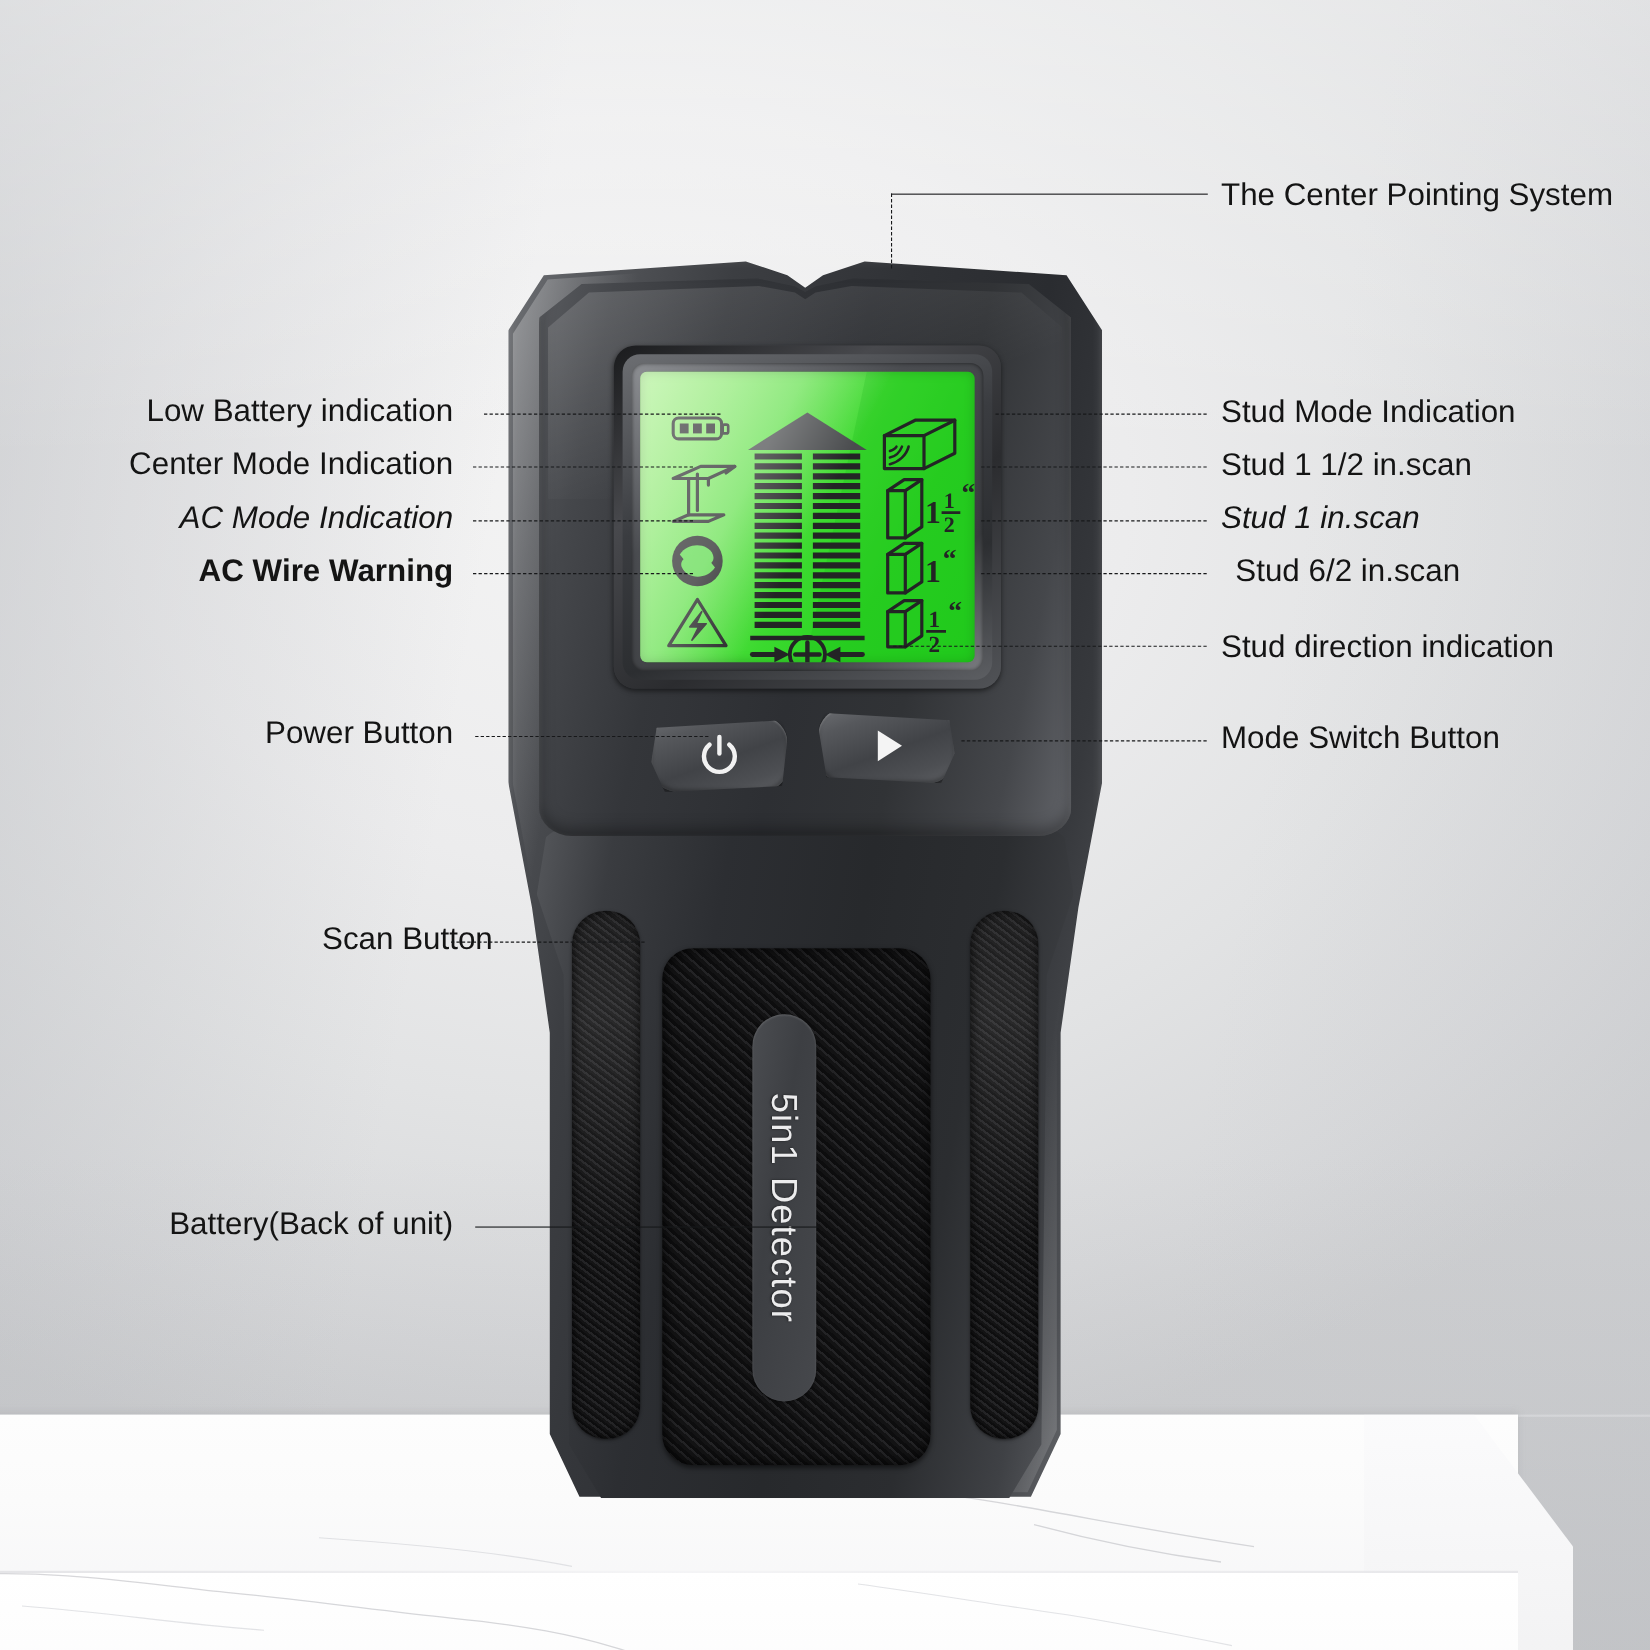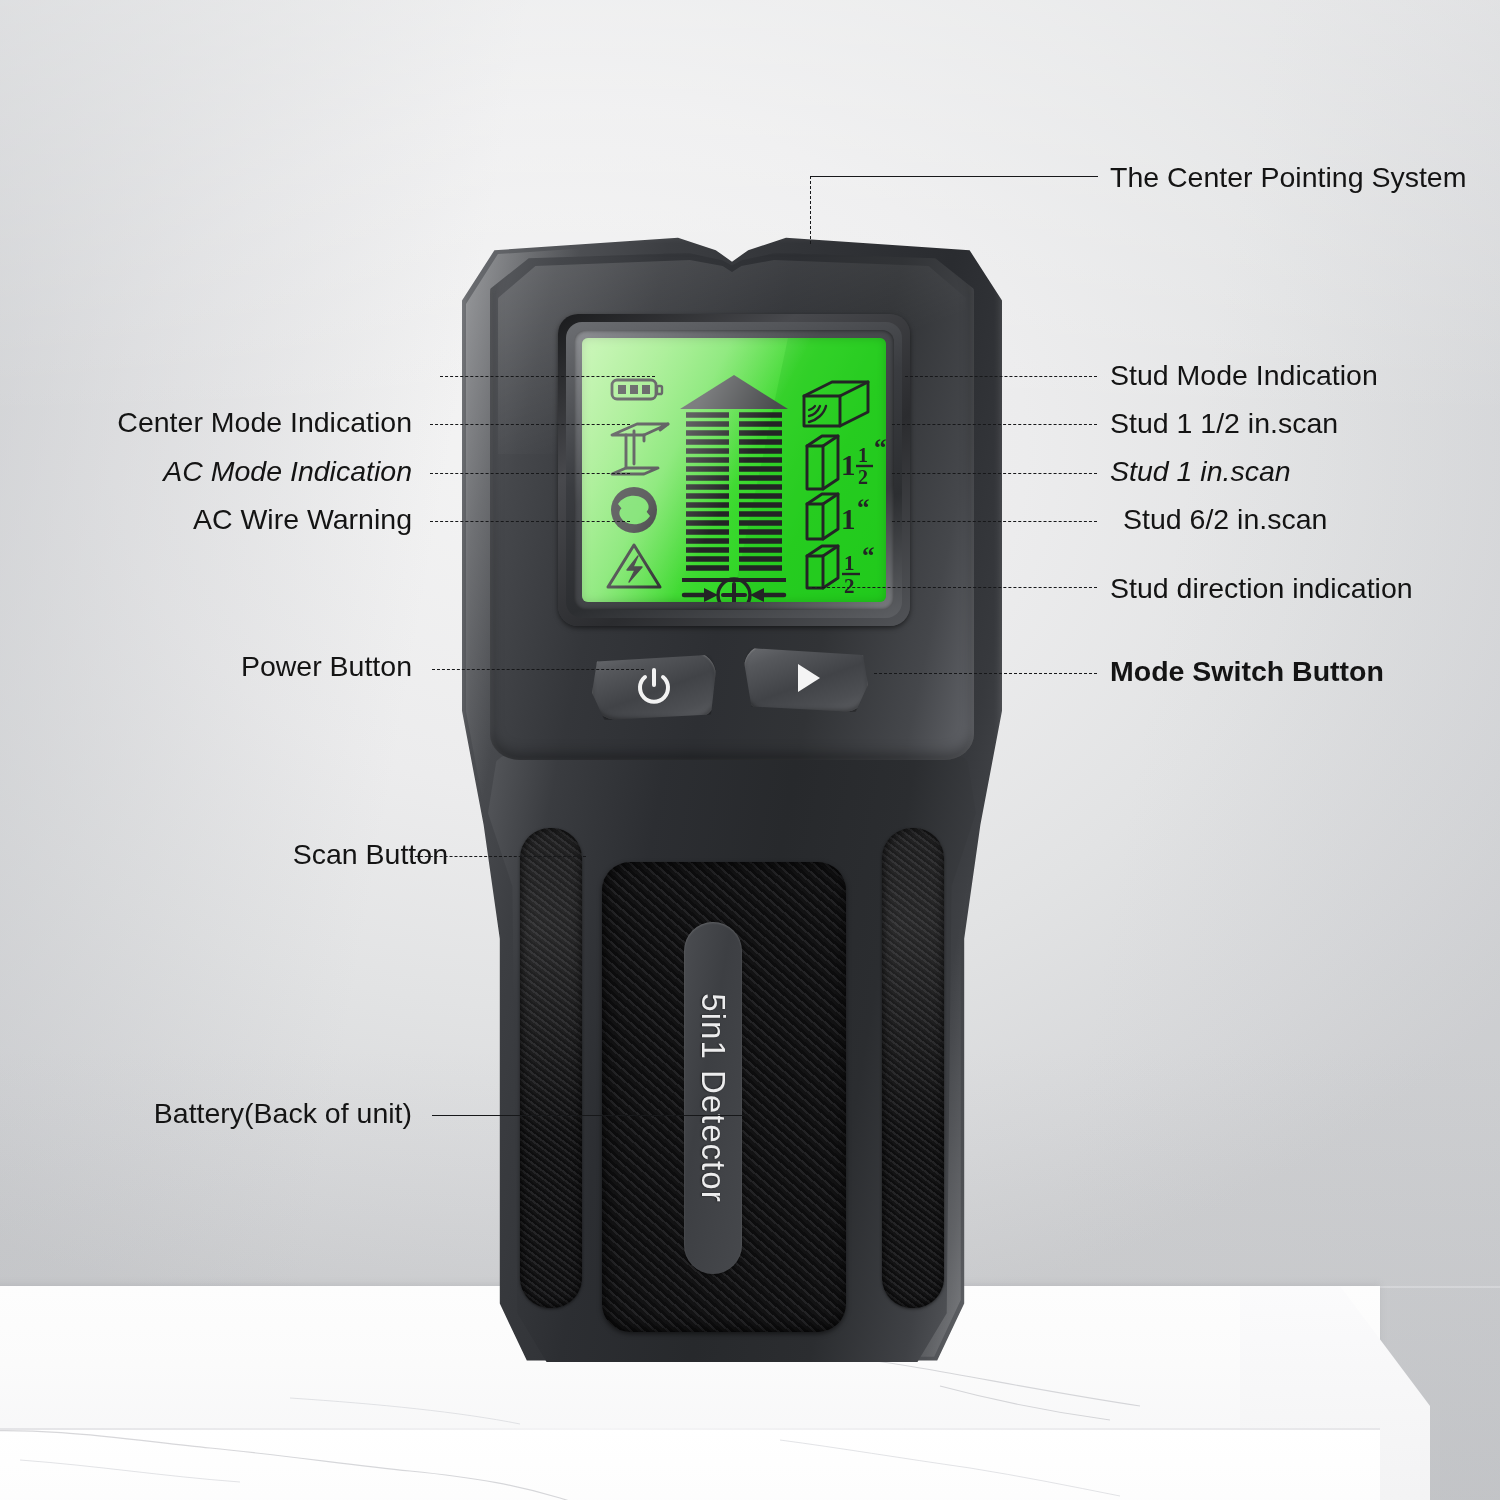--- a/index.html
+++ b/index.html
@@ -458,29 +458,30 @@
       </svg>
     </div>
   </div>
 
   <div class="labels-layer">
 
     <div class="lead solid" style="left:798px;top:176px;width:288px;"></div>
     <div class="lead-v" style="left:798px;top:176px;height:68px;"></div>
     <div class="callout right" style="left:1098px;top:161px;">The Center Pointing System</div>
 
+    <div class="callout left" style="left:0px;top:358px;width:400px;">Low Battery indication</div>
     <div class="lead" style="left:428px;top:376px;width:215px;"></div>
 
     <div class="callout left" style="left:0px;top:406px;width:400px;">Center Mode Indication</div>
     <div class="lead" style="left:418px;top:424px;width:200px;"></div>
 
     <div class="callout left" style="left:0px;top:455px;width:400px;font-style:italic;">AC Mode Indication</div>
     <div class="lead" style="left:418px;top:473px;width:200px;"></div>
 
-    <div class="callout left" style="left:0px;top:503px;width:400px;">AC Wire Warning</div>
+    <div class="callout left" style="left:0px;top:503px;width:400px;font-weight:bold;">AC Wire Warning</div>
     <div class="lead" style="left:418px;top:521px;width:200px;"></div>
 
     <div class="callout left" style="left:0px;top:650px;width:400px;">Power Button</div>
     <div class="lead" style="left:420px;top:669px;width:212px;"></div>
 
     <div class="callout left" style="left:0px;top:838px;width:400px;padding-left:36px;">Scan Button</div>
     <div class="lead" style="left:398px;top:856px;width:176px;"></div>
 
     <div class="callout left" style="left:0px;top:1097px;width:400px;">Battery(Back of unit)</div>
     <div class="lead solid" style="left:420px;top:1115px;width:312px;"></div>
@@ -494,17 +495,17 @@
     <div class="lead" style="left:880px;top:473px;width:205px;"></div>
     <div class="callout right" style="left:1098px;top:455px;font-style:italic;">Stud 1 in.scan</div>
 
     <div class="lead" style="left:880px;top:521px;width:205px;"></div>
     <div class="callout right" style="left:1111px;top:503px;">Stud 6/2 in.scan</div>
 
     <div class="lead" style="left:800px;top:587px;width:285px;"></div>
     <div class="callout right" style="left:1098px;top:572px;">Stud direction indication</div>
 
     <div class="lead" style="left:862px;top:673px;width:223px;"></div>
-    <div class="callout right" style="left:1098px;top:655px;font-weight:bold;">Mode Switch Button</div>
+    <div class="callout right" style="left:1098px;top:655px;">Mode Switch Button</div>
 
   </div>
 
 </div>
 
 </body></html>

